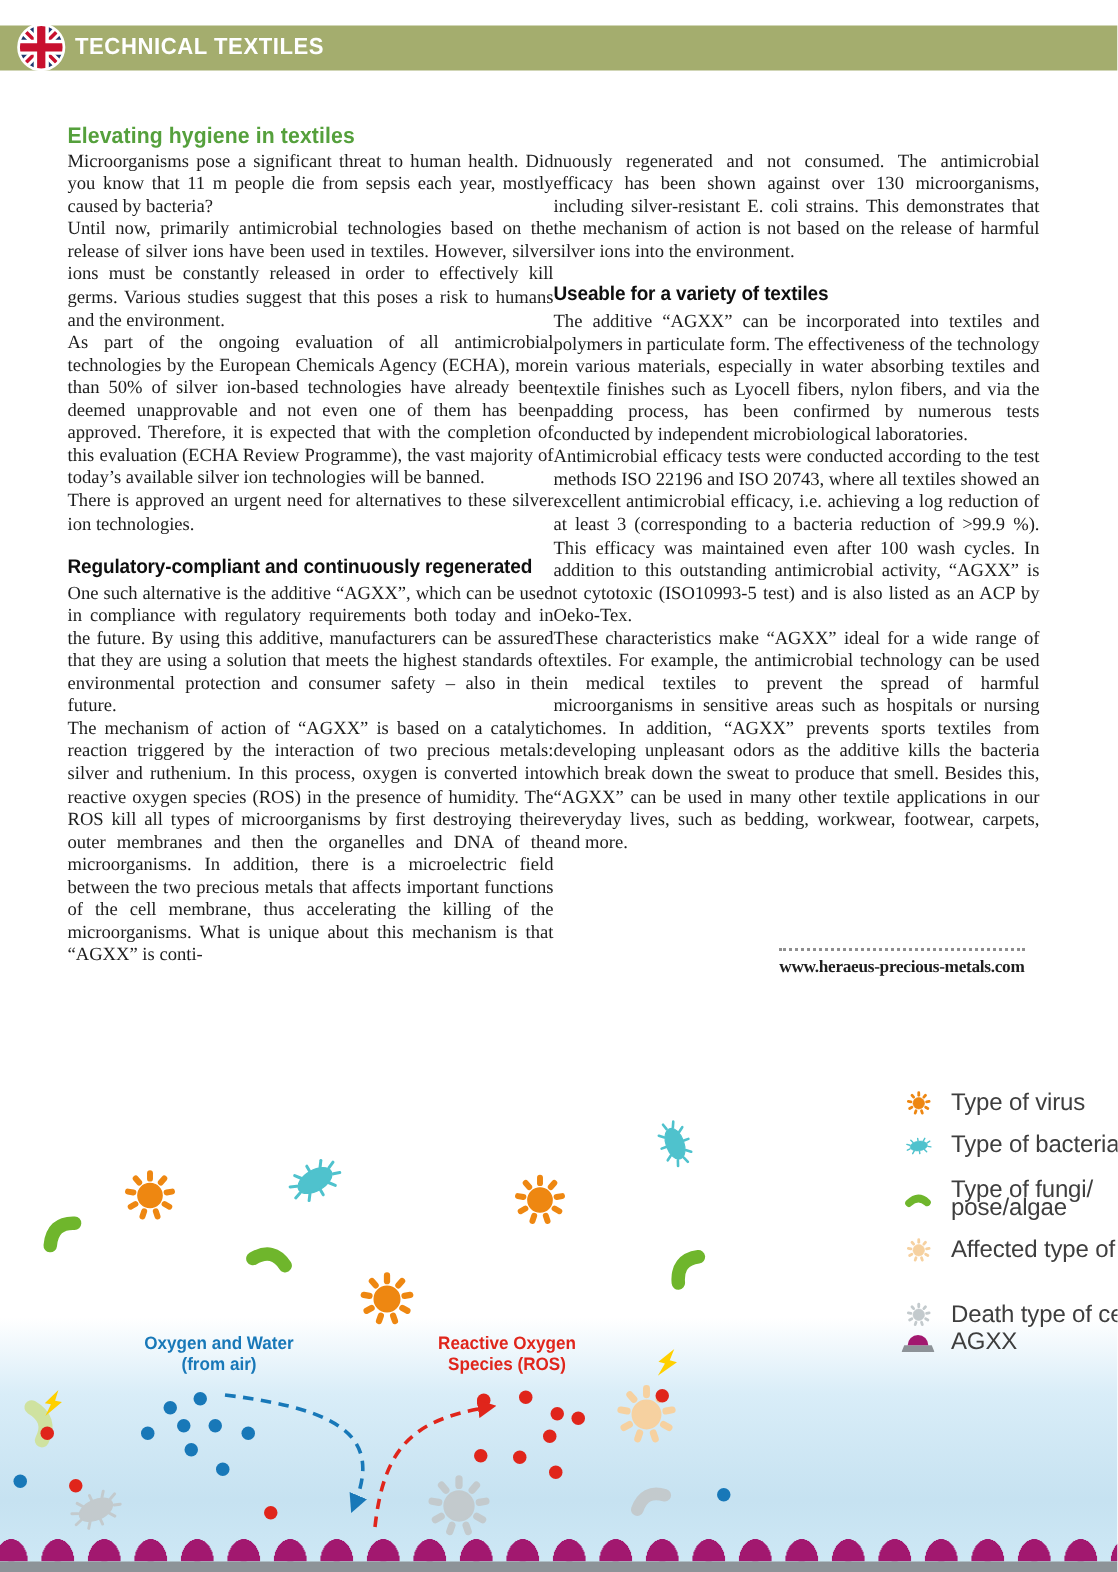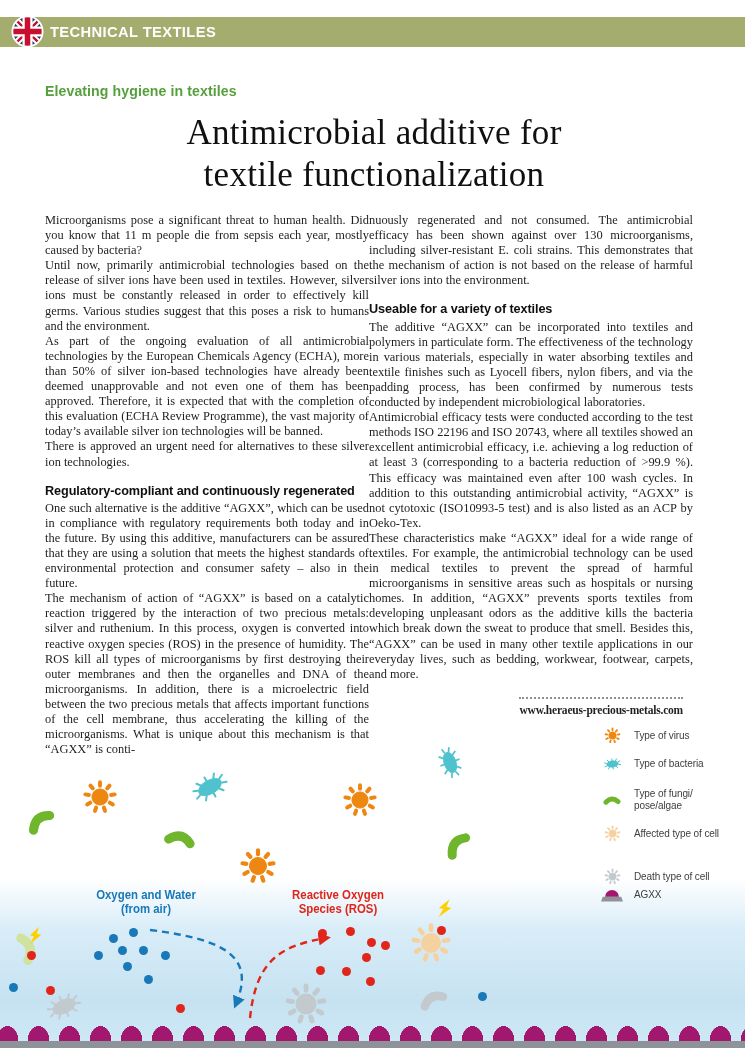--- a/index.html
+++ b/index.html
@@ -31,41 +31,41 @@
     text-align:justify; color:#1d1d1d;
   }
   .col p { margin:0; }
   .col h3 {
     font-family:"Liberation Sans", sans-serif; font-size:13.2px; color:#0f0f0f;
     margin:13px 0 3px; letter-spacing:-0.1px; transform:scaleX(0.96); transform-origin:left center; white-space:nowrap;
   }
   .website { margin-top:15px; text-align:right; padding-right:10px; }
   .url {
     display:inline-block; border-top:2px dotted #8f8f8f; padding-top:4px;
-    font-weight:700; font-size:11.5px; letter-spacing:-0.2px; color:#1f1f1f;
+    font-weight:700; font-size:11.5px; letter-spacing:-0.2px; color:#1f1f1f;margin-top:48px;
   }
   
   .figure { position:absolute; left:0; top:700px; width:745px; height:348px; }
   .sky {
     position:absolute; left:0; top:178px; width:745px; bottom:0;
     background:linear-gradient(180deg, rgba(214,236,247,0) 0%, #d9edf8 30%, #c6e2f1 72%, #cfe9f6 100%);
   }
   .org { position:absolute; }
   .dot { position:absolute; width:9px; height:9px; border-radius:50%; }
   .dot.blue { background:var(--oxygen_blue); }
   .dot.red  { background:var(--ros_red); }
   .fig-label {
     position:absolute; width:160px; text-align:center; font-weight:700; font-size:12px;
     line-height:13.5px; transform:scaleX(0.95);
   }
   .fig-label.blue { color:var(--oxygen_blue); }
   .fig-label.red  { color:var(--ros_red); }
   .legend-row { position:absolute; left:601px; display:flex; align-items:center; gap:11px; }
   .legend-icon { width:22px; display:flex; justify-content:center; align-items:center; }
-  .legend-label { font-size:10px; line-height:12px; color:#3e3e3e; letter-spacing:-0.1px; white-space:nowrap; }
+  .legend-label { font-size:16px; line-height:12px; color:#3e3e3e; letter-spacing:-0.1px; white-space:nowrap; }
   .caption { position:absolute; left:566px; top:256px; font-size:10.5px; line-height:13.5px; color:#4a4a4a; }
   .domes {
     position:absolute; left:0; bottom:7px; width:745px; height:15px;
     background-image:radial-gradient(ellipse 11px 15px at 50% 100%, var(--agxx_magenta) 99%, rgba(0,0,0,0) 100%);
     background-size:31px 15px; background-repeat:repeat-x; background-position:-8px 0;
   }
   .base-bar { position:absolute; left:0; bottom:0; width:745px; height:7px; background:var(--base_gray); }
 </style>
 </head>
 <body>
@@ -126,24 +126,20 @@
         <path d="M18,0 V36 M0,18 H36" stroke="#fff" stroke-width="11"></path>
         <path d="M18,0 V36 M0,18 H36" stroke="#c8102e" stroke-width="6"></path>
       </g>
       <circle cx="18" cy="18" r="16.5" fill="none" stroke="#fff" stroke-width="2"></circle>
     </svg>
     <span class="banner-title">TECHNICAL TEXTILES</span>
   </header>
 
   <main class="article">
     <div class="kicker">Elevating hygiene in textiles</div>
-    <h1 class="title">
-      <span>Antimicrobial additive for</span><br>
-      <span>textile functionalization</span>
-    </h1>
     <div class="columns">
       <div class="col">
         <p>Microorganisms pose a significant threat to human health. Did you know that 11 m people die from sepsis each year, mostly caused by bacteria?</p>
         <p>Until now, primarily antimicrobial technologies based on the release of silver ions have been used in textiles. However, silver ions must be constantly released in order to effectively kill germs. Various studies suggest that this poses a risk to humans and the environment.</p>
         <p>As part of the ongoing evaluation of all antimicrobial technologies by the European Chemicals Agency (ECHA), more than 50% of silver ion-based technologies have already been deemed unapprovable and not even one of them has been approved. Therefore, it is expected that with the completion of this evaluation (ECHA Review Programme), the vast majority of today’s available silver ion technologies will be banned.</p>
         <p>There is approved an urgent need for alternatives to these silver ion technologies.</p>
         <h3>Regulatory-compliant and continuously regenerated</h3>
         <p>One such alternative is the additive “AGXX”, which can be used in compliance with regulatory requirements both today and in the future. By using this additive, manufacturers can be assured that they are using a solution that meets the highest standards of environmental protection and consumer safety – also in the future.</p>
         <p>The mechanism of action of “AGXX” is based on a catalytic reaction triggered by the interaction of two precious metals: silver and ruthenium. In this process, oxygen is converted into reactive oxygen species (ROS) in the presence of humidity. The ROS kill all types of microorganisms by first destroying their outer membranes and then the organelles and DNA of the microorganisms. In addition, there is a microelectric field between the two precious metals that affects important functions of the cell membrane, thus accelerating the killing of the microorganisms. What is unique about this mechanism is that “AGXX” is conti-</p>
       </div>

